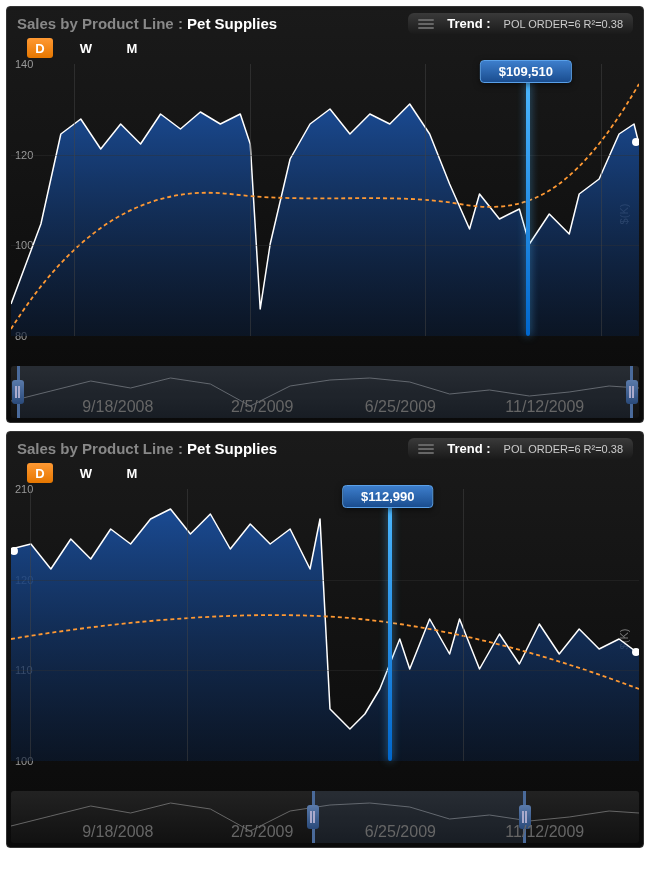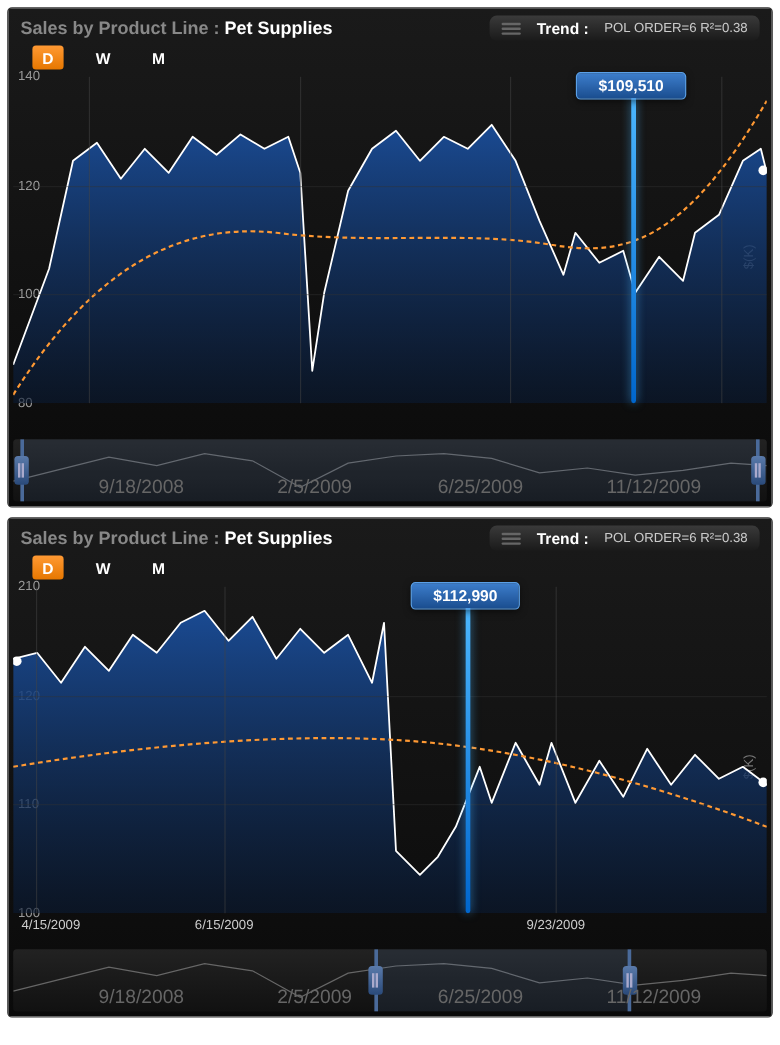--- a/index.html
+++ b/index.html
@@ -159,25 +159,20 @@
         <path class="main-line" d="M 0 60 20 55 40 80 60 50 80 70 100 40 120 55 140 30 160 20 180 45 200 25 220 60 240 35 260 55 280 40 300 80 310 30 320 220 340 240 355 225 370 200 390 150 400 180 420 130 440 165 450 130 470 180 490 145 510 175 530 135 550 165 570 140 590 160 610 150 630 165"></path>
         <path class="trend-line" d="M 0 150 C 120 130, 250 120, 350 130 C 450 140, 550 170, 630 200"></path>
         <circle class="endpoint" cx="3" cy="62" r="4"></circle>
         <circle class="endpoint" cx="627" cy="163" r="4"></circle>
       </svg>
 
       <div class="cursor-line" style="left:60%"></div>
       <div class="tooltip" style="left:60%; top:-4px">$112,990</div>
     </div>
 
-    <div class="xaxis">
-      <span class="xtick" style="left:5%">4/15/2009</span>
-      <span class="xtick" style="left:28%">6/15/2009</span>
-      <span class="xtick" style="left:72%">9/23/2009</span>
-    </div>
   </div>
 
   <div class="scrubber">
     <svg viewBox="0 0 630 52" preserveAspectRatio="none" width="100%" height="100%">
       <path class="scrub-line" d="M 0 35 40 25 80 15 120 22 160 12 200 18 240 40 280 20 320 14 360 12 400 16 440 28 480 24 520 30 560 26 600 20 630 22"></path>
     </svg>
     <div class="scrub-window" style="left:48%; right:18%">
       <div class="scrub-handle left"></div>
       <div class="scrub-handle right"></div>
     </div>

